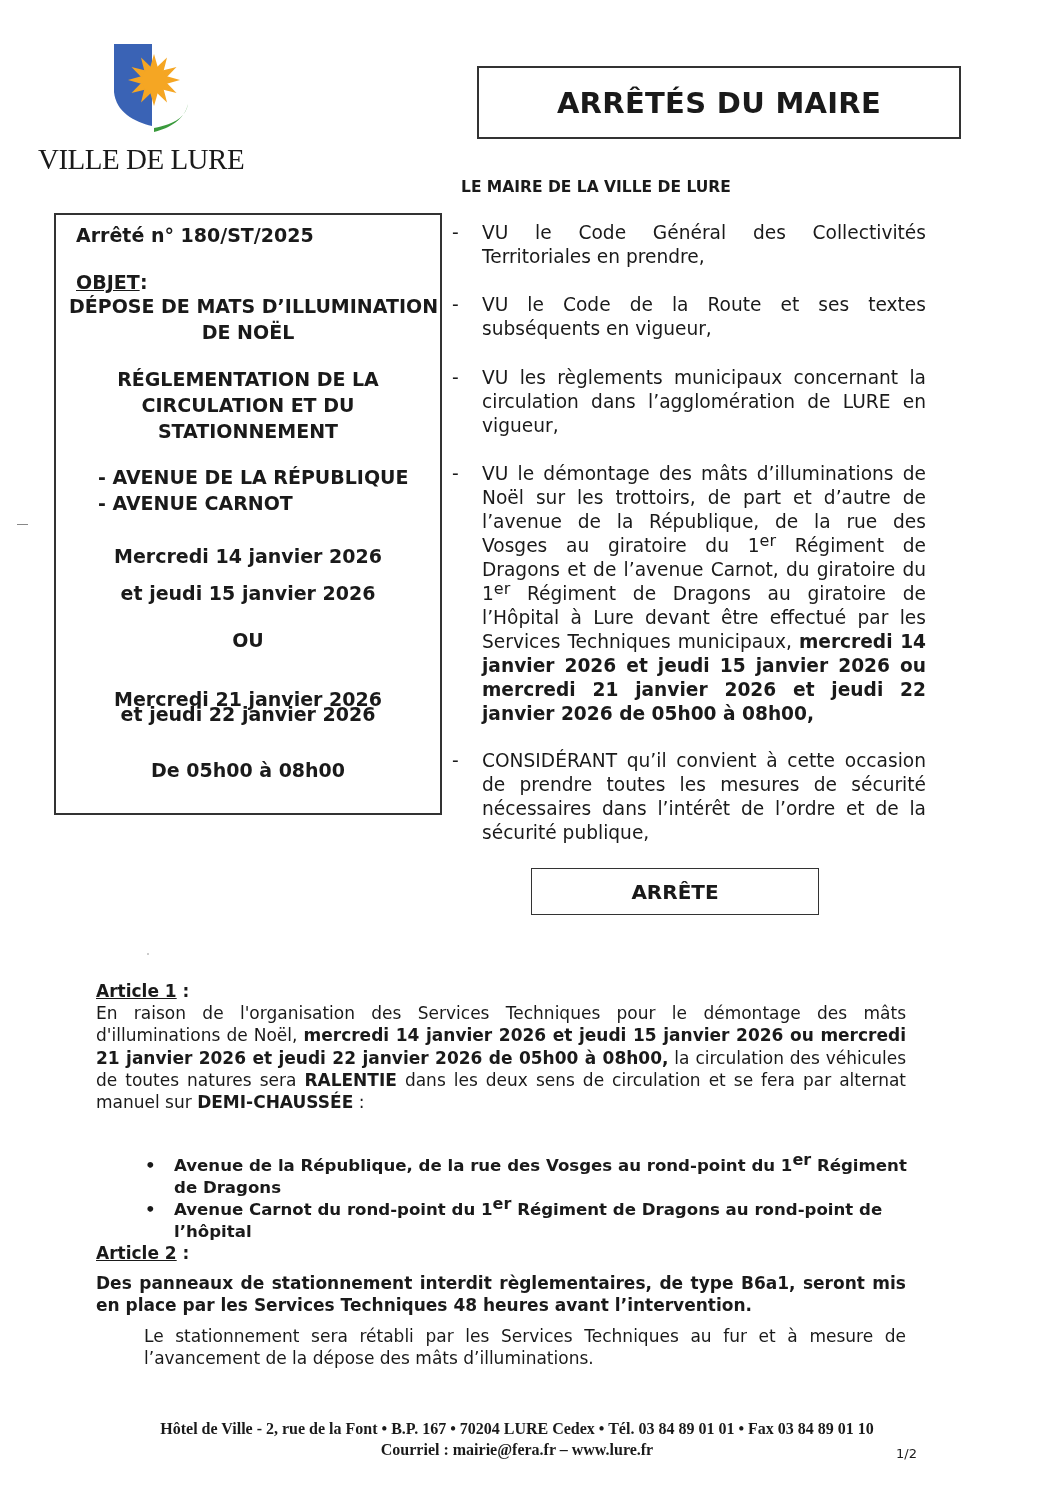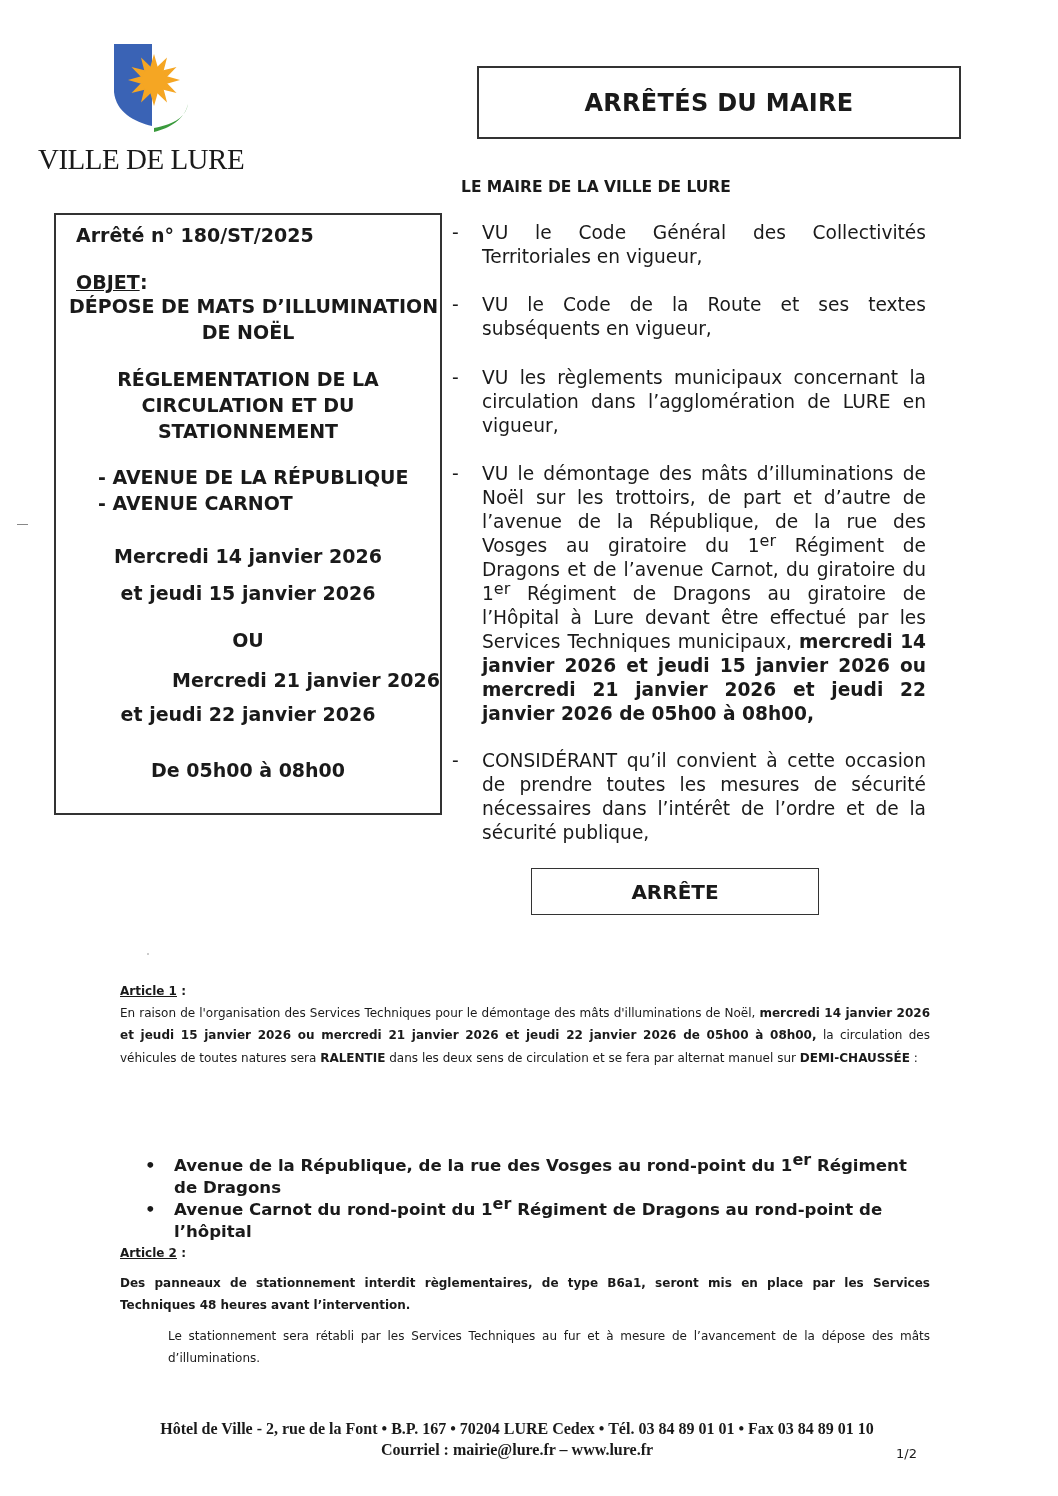--- a/index.html
+++ b/index.html
@@ -15,21 +15,21 @@
     left: 38px; top: 143px; font-family: "Liberation Serif", serif;
     font-size: 29px; letter-spacing: -0.5px; color: #1a1a1a; white-space: nowrap;
   }
 
   
   #title-box {
     left: 477px; top: 66px; width: 484px; height: 73px;
     border: 2px solid #333; box-sizing: border-box;
     display: flex; align-items: center; justify-content: center;
   }
-  #title-box span { font-weight: bold; font-size: 24px; letter-spacing: 0.3px; }
+  #title-box span { font-weight: bold; font-size: 29px; letter-spacing: 0.3px; }
 
   #mayor-header {
     left: 461px; top: 178px; font-weight: bold; font-size: 15.5px; white-space: nowrap;
   }
 
   
   #left-box {
     left: 54px; top: 213px; width: 388px; height: 602px;
     border: 2px solid #333; box-sizing: border-box;
   }
@@ -47,21 +47,21 @@
   sup { font-size: 16px; vertical-align: 6px; line-height: 0; }
 
   #arrete-box {
     left: 531px; top: 868px; width: 288px; height: 47px;
     border: 1.5px solid #333; box-sizing: border-box;
     display: flex; align-items: center; justify-content: center;
   }
   #arrete-box span { font-weight: bold; font-size: 20px; }
 
   
-  .article { position: absolute; left: 120px; width: 810px; font-size: 12px; line-height: 22.2px; }
+  .article { position: absolute; left: 96px; width: 810px; font-size: 17px; line-height: 22.2px; }
   .article .heading { font-weight: bold; }
   .article .heading u { text-decoration: underline; }
   .article p { margin: 0; text-align: justify; }
   .bullets { position: absolute; left: 145px; width: 778px; font-size: 16.6px; line-height: 22px; font-weight: bold; }
   .bullets .item { position: relative; padding-left: 29px; }
   .bullets .item .dot { position: absolute; left: 0; top: 0; }
 
   
   #footer-1 { left: 112px; top: 1420px; width: 810px; text-align: center;
     font-family: "Liberation Serif", serif; font-weight: bold; font-size: 16px; white-space: nowrap; }
@@ -112,30 +112,30 @@
   <div class="lb center" style="top:80px;margin-left:11px;">DÉPOSE DE MATS D’ILLUMINATION</div>
   <div class="lb center" style="top:106px;">DE NOËL</div>
   <div class="lb center" style="top:153px;">RÉGLEMENTATION DE LA</div>
   <div class="lb center" style="top:179px;">CIRCULATION ET DU</div>
   <div class="lb center" style="top:205px;">STATIONNEMENT</div>
   <div class="lb" style="left:42px; top:251px;">- AVENUE DE LA RÉPUBLIQUE</div>
   <div class="lb" style="left:42px; top:277px;">- AVENUE CARNOT</div>
   <div class="lb center" style="top:330px;">Mercredi 14 janvier 2026</div>
   <div class="lb center" style="top:367px;">et jeudi 15 janvier 2026</div>
   <div class="lb center" style="top:414px;">OU</div>
-  <div class="lb center" style="top:454px;text-align:right;">Mercredi 21 janvier 2026</div>
+  <div class="lb center" style="top:473px;">Mercredi 21 janvier 2026</div>
   <div class="lb center" style="top:488px;">et jeudi 22 janvier 2026</div>
   <div class="lb center" style="top:544px;">De 05h00 à 08h00</div>
 </div>
 
 <div id="margin-mark" class="abs"></div>
 
 <div class="consid" style="top:221px;">
   <span class="dash">-</span>
-  <div class="txt">VU le Code Général des Collectivités Territoriales en vigueur,</div>
+  <div class="txt">VU le Code Général des Collectivités Territoriales en prendre,</div>
 </div>
 <div class="consid" style="top:293px;">
   <span class="dash">-</span>
   <div class="txt">VU le Code de la Route et ses textes subséquents en vigueur,</div>
 </div>
 <div class="consid" style="top:366px;">
   <span class="dash">-</span>
   <div class="txt">VU les règlements municipaux concernant la circulation dans l’agglomération de LURE en vigueur,</div>
 </div>
 <div class="consid" style="top:462px;">
@@ -170,15 +170,15 @@
 </div>
 
 <div class="article" style="top:1242px;">
   <div class="heading"><u>Article 2</u><span> :</span></div>
   <p class="bold" style="margin-top:8px;">Des panneaux de stationnement interdit règlementaires, de type B6a1, seront mis en place par les Services Techniques 48 heures avant l’intervention.</p>
   <p style="margin-top:8px;margin-left:48px;">Le stationnement sera rétabli par les Services Techniques au fur et à mesure de l’avancement de la dépose des mâts d’illuminations.</p>
 </div>
 
 <div id="footer-1" class="abs">Hôtel de Ville - 2, rue de la Font • B.P. 167 • 70204 LURE Cedex • Tél. 03 84 89 01 01 • Fax 03 84 89 01 10</div>
 <div id="footer-2" class="abs">
-  <span>Courriel : </span><a style="color:inherit;text-decoration:none;">mairie@lure.fr</a><span> – </span><a style="color:inherit;text-decoration:none;">www.lure.fr</a>
+  <span>Courriel : </span><a style="color:inherit;text-decoration:none;">mairie@fera.fr</a><span> – </span><a style="color:inherit;text-decoration:none;">www.lure.fr</a>
 </div>
 <div id="page-number" class="abs">1/2</div>
 
 </body></html>

